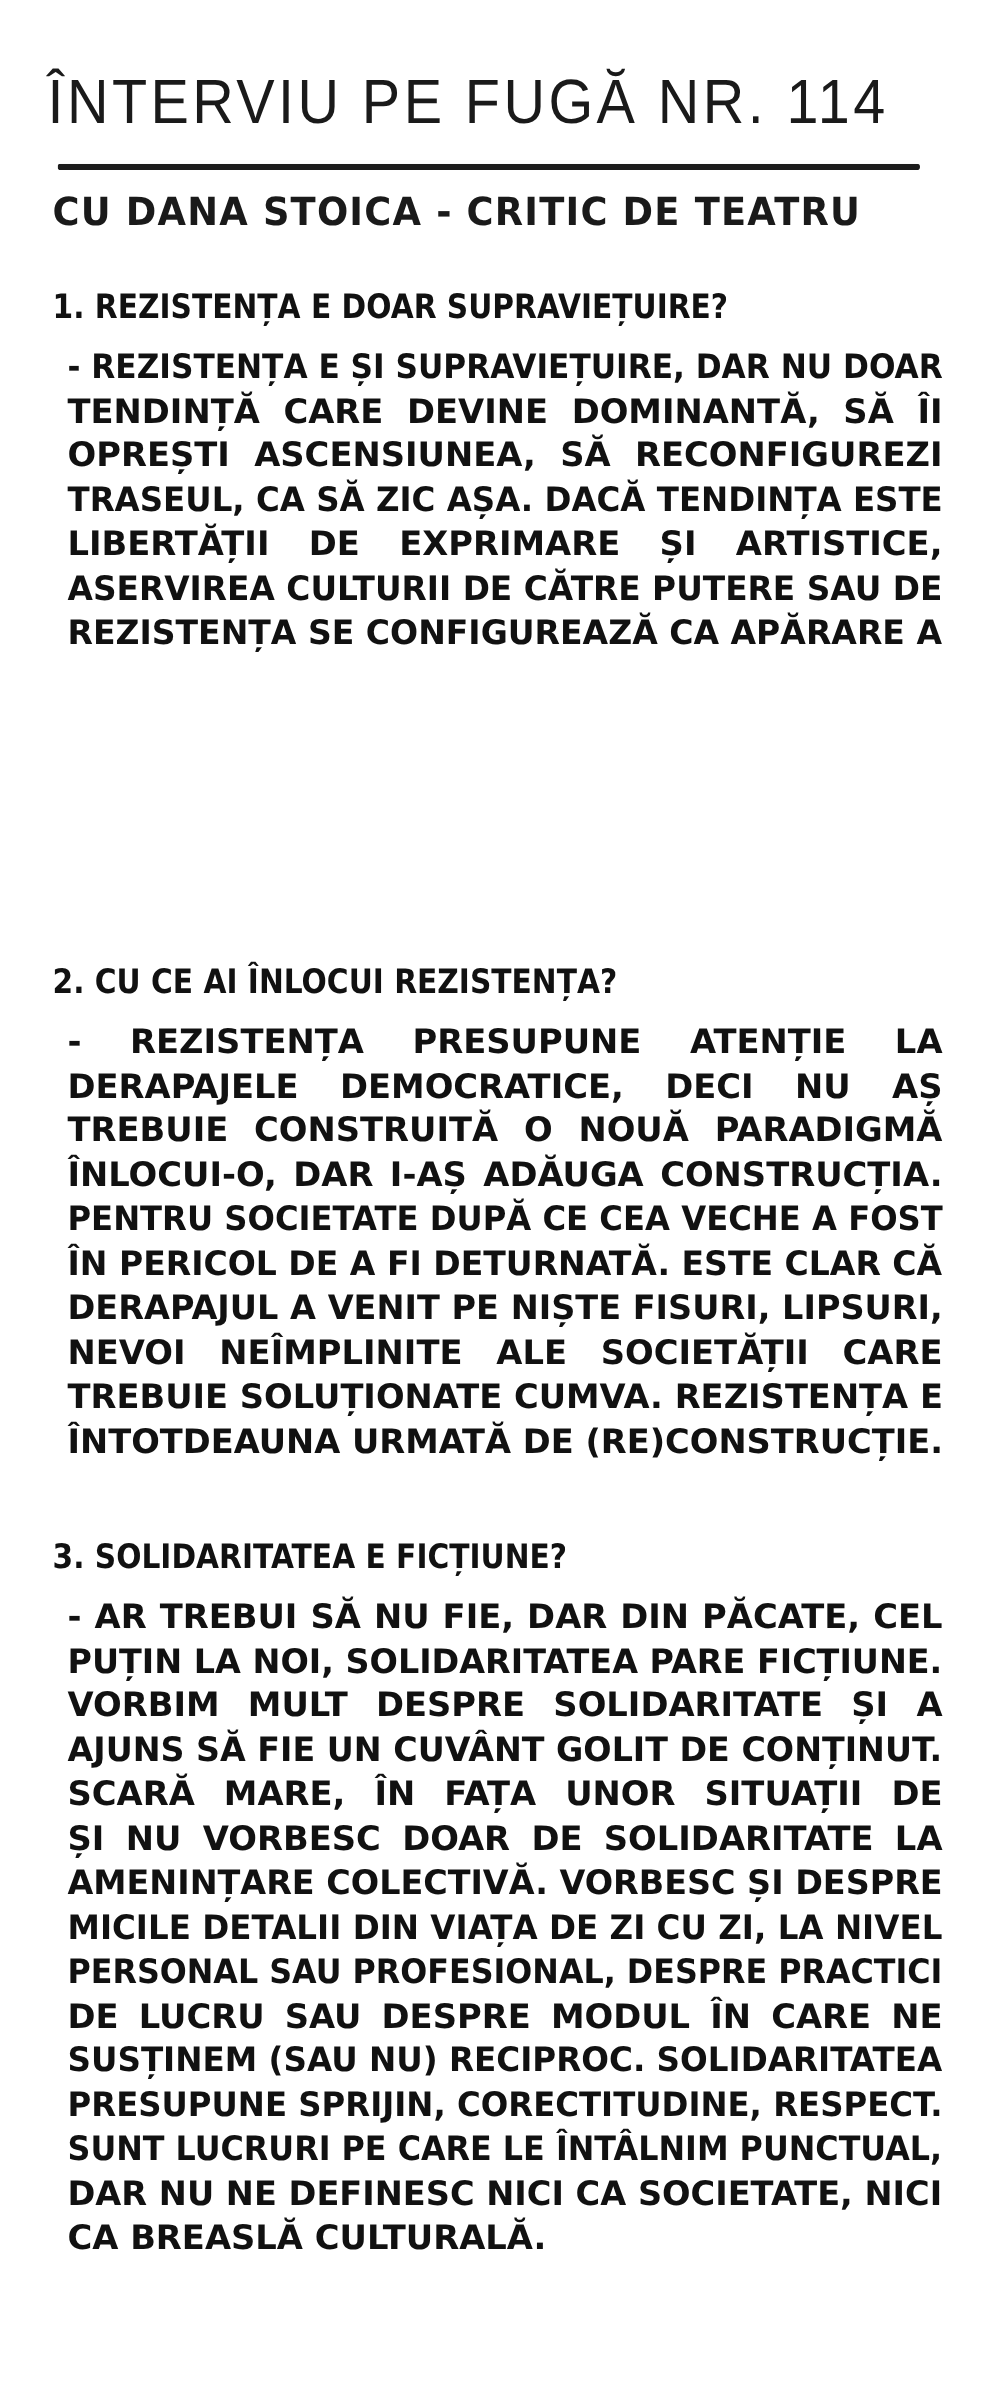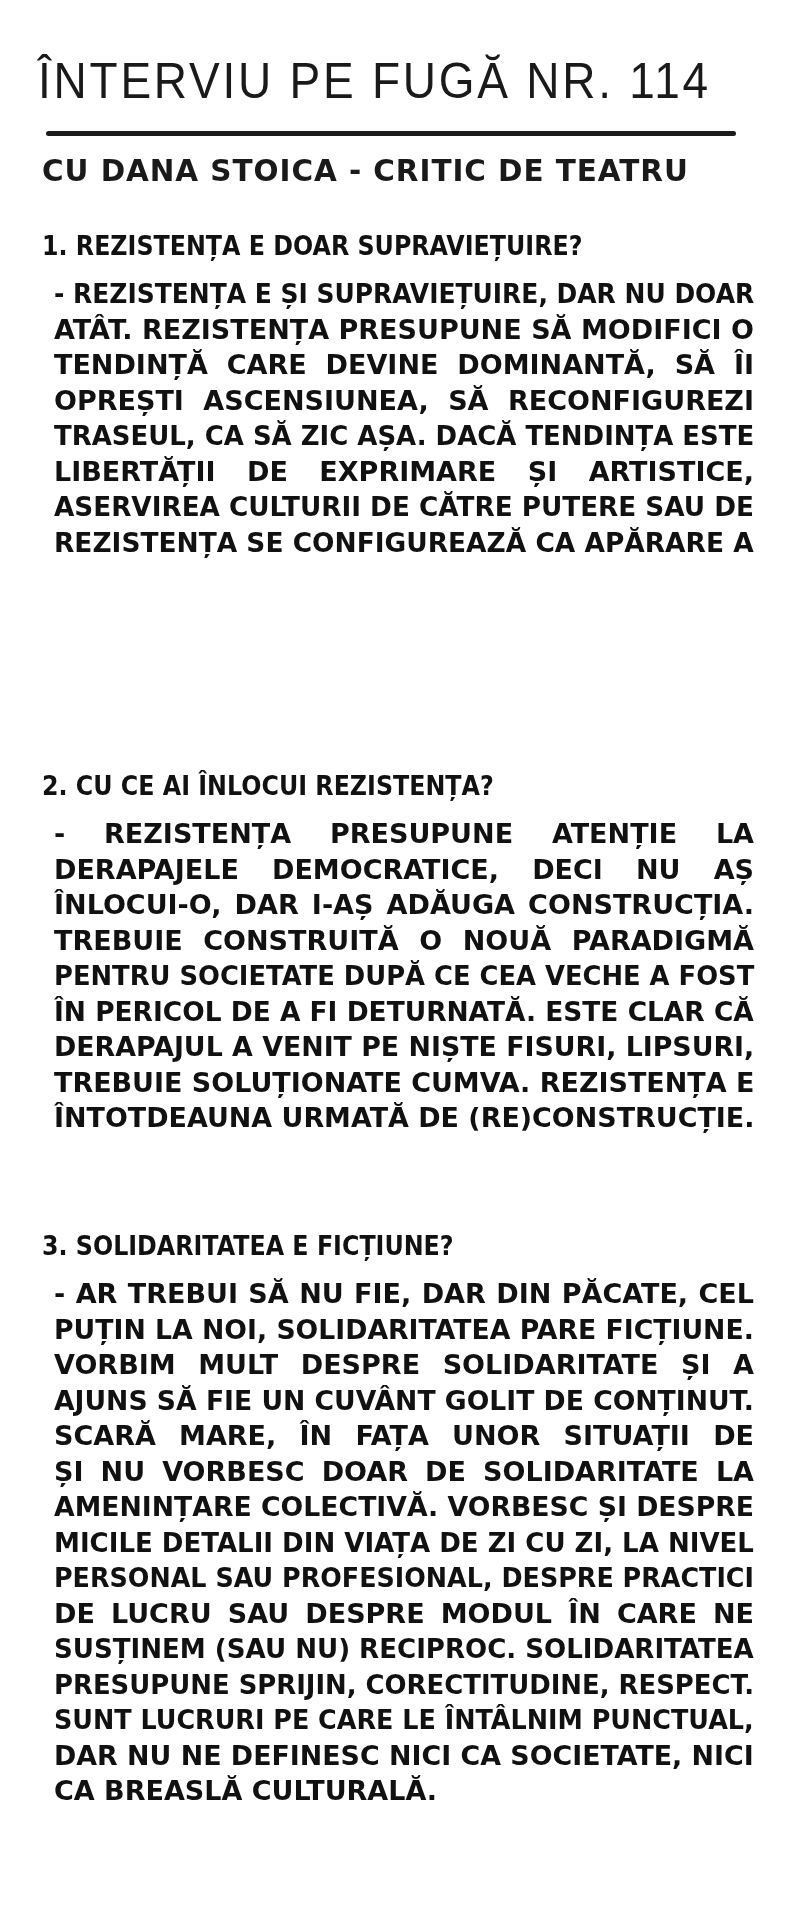--- a/index.html
+++ b/index.html
@@ -99,40 +99,40 @@
 <div class="page">
 
   <h1 class="title">ÎNTERVIU PE FUGĂ NR. 114</h1>
   <div class="rule"></div>
   <h2 class="subtitle">CU DANA STOICA - CRITIC DE TEATRU</h2>
 
   <section class="qa" style="top:228px;">
     <div class="question">1. REZISTENȚA E DOAR SUPRAVIEȚUIRE?</div>
     <div class="answer">
       <span class="ln" style="display: block; width: 757px; transform: scaleX(0.9247); transform-origin: left top; text-align-last: left;">- REZISTENȚA E ȘI SUPRAVIEȚUIRE, DAR NU DOAR</span>
-      <span class="ln" style="display: block; width: 700px;">ATÂT. REZISTENȚA PRESUPUNE SĂ MODIFICI O</span>
       <span class="ln" style="display: block; width: 700px;">TENDINȚĂ CARE DEVINE DOMINANTĂ, SĂ ÎI</span>
       <span class="ln" style="display: block; width: 700px;">OPREȘTI ASCENSIUNEA, SĂ RECONFIGUREZI</span>
       <span class="ln" style="display: block; width: 728px; transform: scaleX(0.9615); transform-origin: left top; text-align-last: left;">TRASEUL, CA SĂ ZIC AȘA. DACĂ TENDINȚA ESTE</span>
       <span class="ln" style="display: block; width: 700px;">LIBERTĂȚII DE EXPRIMARE ȘI ARTISTICE,</span>
       <span class="ln" style="display: block; width: 720px; transform: scaleX(0.9722); transform-origin: left top; text-align-last: left;">ASERVIREA CULTURII DE CĂTRE PUTERE SAU DE</span>
       <span class="ln" style="display: block; width: 715px; transform: scaleX(0.979); transform-origin: left top; text-align-last: left;">REZISTENȚA SE CONFIGUREAZĂ CA APĂRARE A</span>
     </div>
   </section>
 
   <section class="qa" style="top:768px;">
     <div class="question">2. CU CE AI ÎNLOCUI REZISTENȚA?</div>
     <div class="answer">
       <span class="ln" style="display: block; width: 700px;">- REZISTENȚA PRESUPUNE ATENȚIE LA</span>
       <span class="ln" style="display: block; width: 700px;">DERAPAJELE DEMOCRATICE, DECI NU AȘ</span>
+      <span class="ln" style="display: block; width: 700px;">TREBUIE CONSTRUITĂ O NOUĂ PARADIGMĂ</span>
       <span class="ln" style="display: block; width: 700px;">ÎNLOCUI-O, DAR I-AȘ ADĂUGA CONSTRUCȚIA.</span>
-      <span class="ln" style="display: block; width: 700px;">TREBUIE CONSTRUITĂ O NOUĂ PARADIGMĂ</span>
       <span class="ln" style="display: block; width: 733px; transform: scaleX(0.955); transform-origin: left top; text-align-last: left;">PENTRU SOCIETATE DUPĂ CE CEA VECHE A FOST</span>
       <span class="ln" style="display: block; width: 715px; transform: scaleX(0.979); transform-origin: left top; text-align-last: left;">ÎN PERICOL DE A FI DETURNATĂ. ESTE CLAR CĂ</span>
       <span class="ln" style="display: block; width: 705px; transform: scaleX(0.9929); transform-origin: left top; text-align-last: left;">DERAPAJUL A VENIT PE NIȘTE FISURI, LIPSURI,</span>
+      <span class="ln" style="display: block; width: 700px;">NEVOI NEÎMPLINITE ALE SOCIETĂȚII CARE</span>
       <span class="ln" style="display: block; width: 701px; transform: scaleX(0.9986); transform-origin: left top; text-align-last: left;">TREBUIE SOLUȚIONATE CUMVA. REZISTENȚA E</span>
       <span class="ln last" style="display: block; width: 702px; transform: scaleX(0.9972); transform-origin: left top; text-align-last: left;">ÎNTOTDEAUNA URMATĂ DE (RE)CONSTRUCȚIE.</span>
     </div>
   </section>
 
   <section class="qa" style="top:1228px;">
     <div class="question">3. SOLIDARITATEA E FICȚIUNE?</div>
     <div class="answer">
       <span class="ln" style="display: block; width: 700px;">- AR TREBUI SĂ NU FIE, DAR DIN PĂCATE, CEL</span>
       <span class="ln" style="display: block; width: 708px; transform: scaleX(0.9887); transform-origin: left top; text-align-last: left;">PUȚIN LA NOI, SOLIDARITATEA PARE FICȚIUNE.</span>

